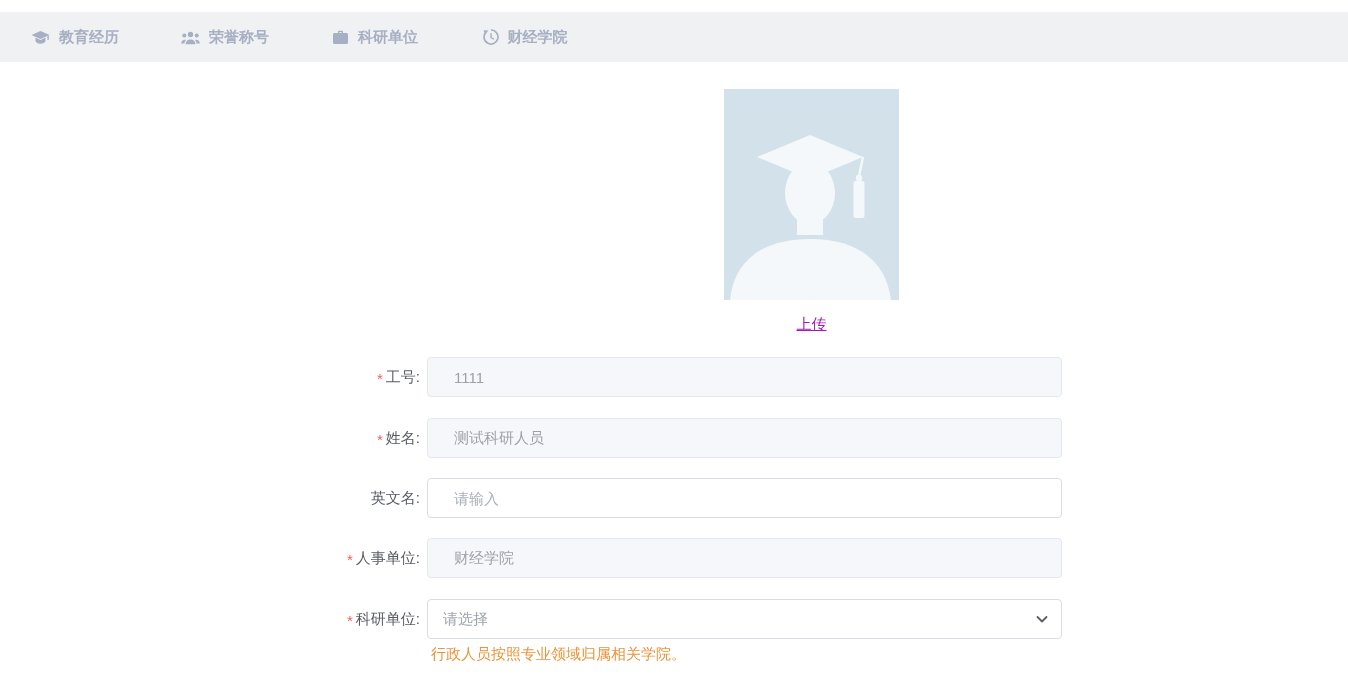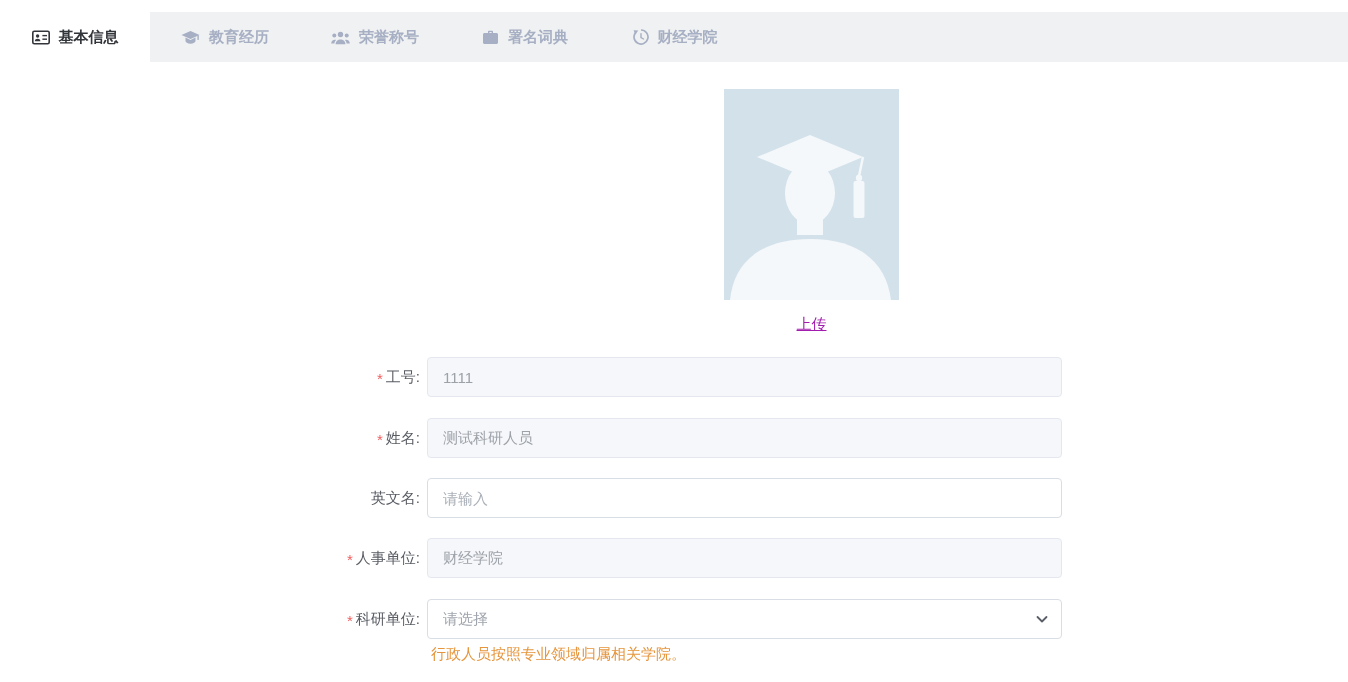--- a/index.html
+++ b/index.html
@@ -35,53 +35,41 @@
   .form-area { position:absolute; left:0; top:0; width:1348px; height:682px; }
   .row { position:absolute; left:0; width:1348px; height:40px; }
   .row .label {
     position:absolute; left:0; top:0; width:420px; height:40px;
     display:flex; align-items:center; justify-content:flex-end;
     color:#595c63; font-size:15px;
   }
   .req { color:#f25e5e; margin-right:3px; position:relative; top:1px; }
   .row .control { position:absolute; left:427px; top:0; width:635px; height:40px; }
   .input {
-    box-sizing:border-box; width:635px; height:40px; padding:0 15px;
+    box-sizing:border-box; width:635px; height:40px; padding:0 26px;
     border:1px solid #d9dde4; border-radius:4px; background:#fff;
     font-family:inherit; font-size:15px; color:#606266; outline:none;
   }
   .input::placeholder { color:#aab0b8; opacity:1; }
   .input:disabled { background:#f5f7fa; border-color:#e4e8ee; color:#9da1a8; }
   .select {
     box-sizing:border-box; width:635px; height:40px; padding:0 50px 0 15px;
     border:1px solid #d9dde4; border-radius:4px; background:#fff;
     display:flex; align-items:center; cursor:pointer;
   }
   .select-value { color:#a0a5ad; font-size:15px; }
   .chevron { position:absolute; right:13px; top:13px; line-height:0; }
   .hint { position:absolute; left:4px; top:46px; color:#e6953c; font-size:15px; white-space:nowrap; }
 </style>
 </head>
 <body>
 
 <div class="stage">
 
   <div class="tabbar">
-  <div class="tab active">
-    <span class="tab-icon">
-          <svg width="18" height="15" viewBox="0 0 18 15">
-            <rect x="0.8" y="1.3" width="16.4" height="12.4" rx="1.5" fill="none" stroke="currentColor" stroke-width="1.6"></rect>
-            <circle cx="5.6" cy="6" r="1.7" fill="currentColor"></circle>
-            <path d="M2.8 11.3c0-1.7 1.3-2.5 2.8-2.5s2.8.8 2.8 2.5z" fill="currentColor"></path>
-            <line x1="10.4" y1="5.6" x2="15" y2="5.6" stroke="currentColor" stroke-width="1.4"></line>
-            <line x1="10.4" y1="9.2" x2="15" y2="9.2" stroke="currentColor" stroke-width="1.4"></line>
-          </svg>
-        </span>
-    <span class="tab-label">基本信息</span>
-  </div>
 
   <div class="tab">
     <span class="tab-icon">
           <svg width="19" height="15" viewBox="0 0 19 15">
             <polygon points="9.5,1 18.5,5 9.5,9 0.5,5" fill="currentColor"></polygon>
             <path d="M4.5 7.6v3.5c0 1.5 2.2 2.6 5 2.6s5-1.1 5-2.6V7.6L9.5 9.9z" fill="currentColor"></path>
             <rect x="16.4" y="5.3" width="1.4" height="4.6" fill="currentColor"></rect>
           </svg>
         </span>
     <span class="tab-label">教育经历</span>
@@ -101,21 +89,21 @@
         </span>
     <span class="tab-label">荣誉称号</span>
   </div>
 
   <div class="tab">
     <span class="tab-icon">
           <svg width="17" height="15" viewBox="0 0 17 15">
             <path d="M6 3V1.7c0-.6.4-1 1-1h3c.6 0 1 .4 1 1V3h3.5c.8 0 1.5.7 1.5 1.5v8c0 .8-.7 1.5-1.5 1.5h-12C1.7 14 1 13.3 1 12.5v-8C1 3.7 1.7 3 2.5 3H6zm1.4-.9V3h2.2v-.9H7.4z" fill="currentColor"></path>
           </svg>
         </span>
-    <span class="tab-label">署名词典</span>
+    <span class="tab-label">科研单位</span>
   </div>
 
   <div class="tab">
     <span class="tab-icon">
           <svg width="16" height="16" viewBox="0 0 16 16">
             <path d="M3.05 3.05 A7 7 0 1 0 8 1" fill="none" stroke="currentColor" stroke-width="1.7"></path>
             <polygon points="0.6,1.2 5.3,1.6 2.2,5.4" fill="currentColor"></polygon>
             <path d="M8 4.6v3.9l2.6 1.5" fill="none" stroke="currentColor" stroke-width="1.4" stroke-linecap="round"></path>
           </svg>
         </span>

